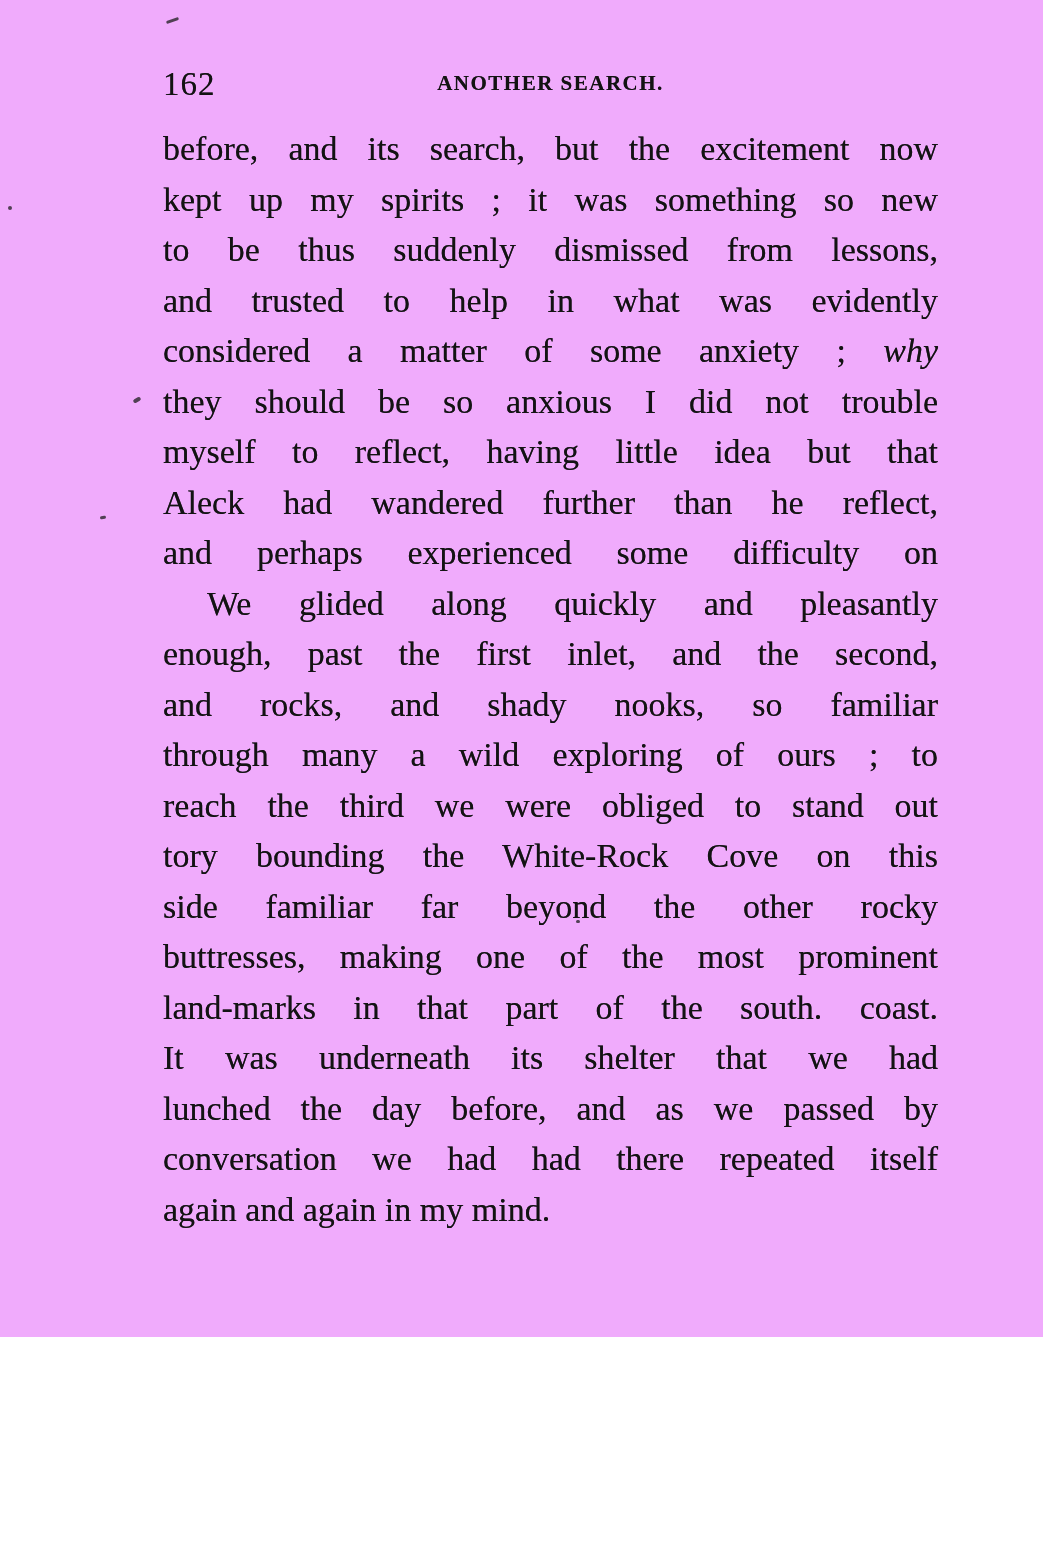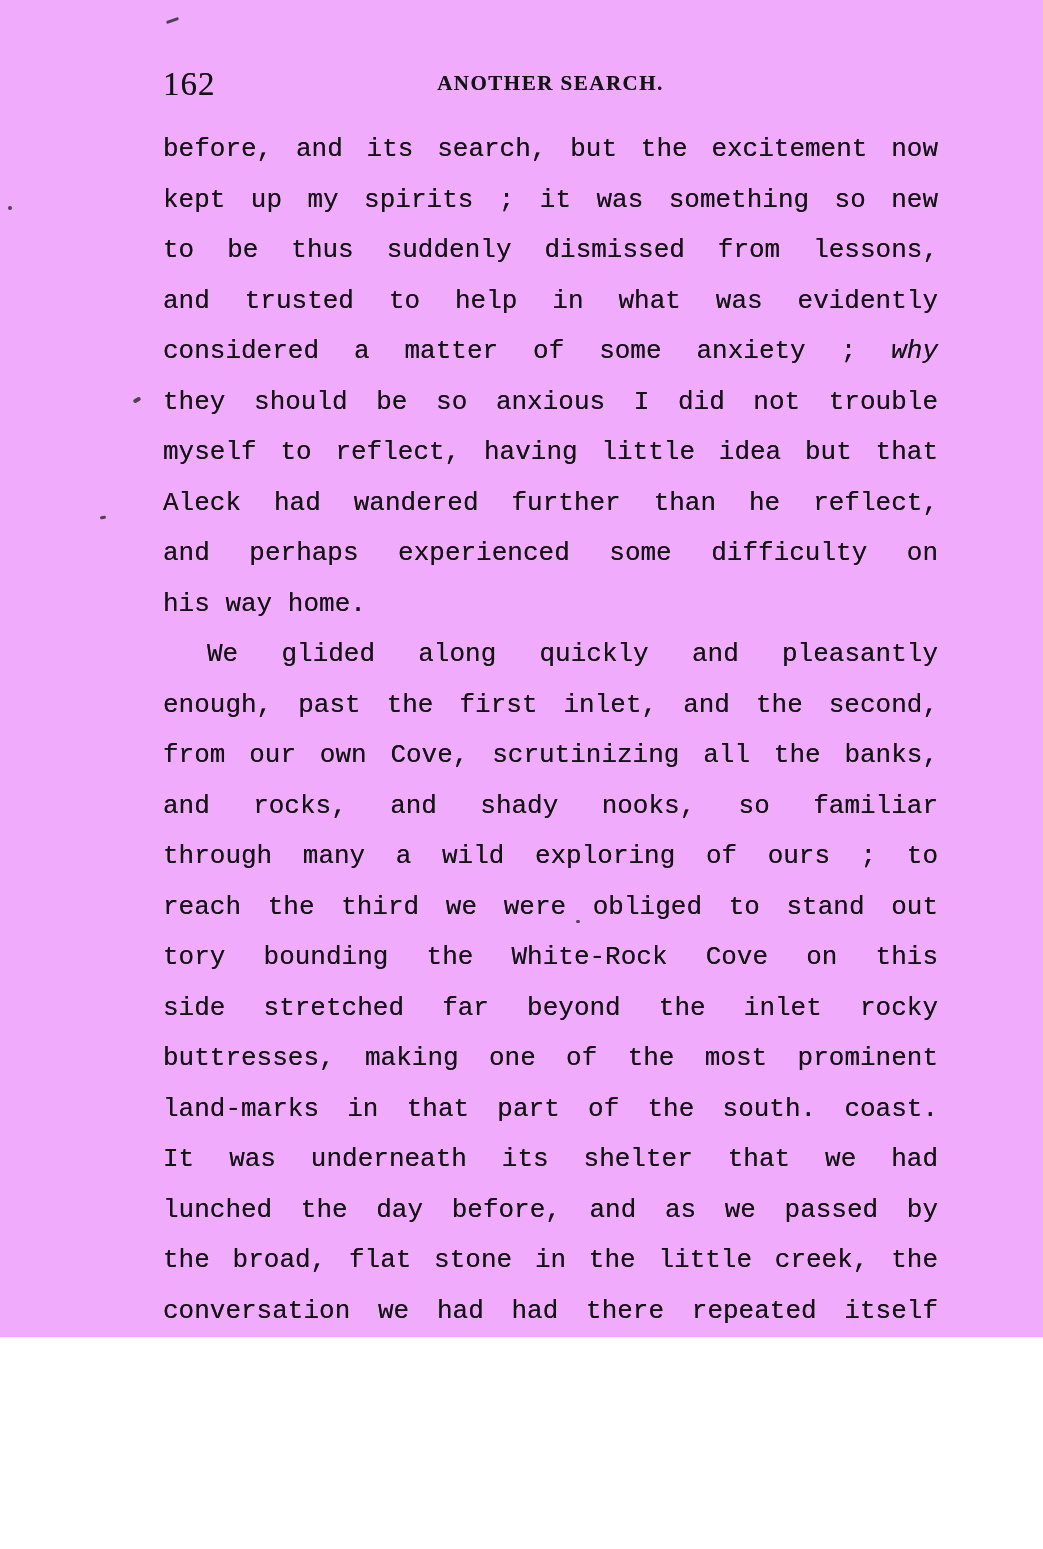--- a/index.html
+++ b/index.html
@@ -42,24 +42,23 @@
     font-weight: bold;
     letter-spacing: 1.5px;
     text-shadow: 0 0 0.5px rgba(0,0,0,0.6);
   }
   
   .text-block {
     position: absolute;
     left: 163px;
     top: 124px;
     width: 775px;
-    font-size: 26px;
+    font-size: 34px;
     line-height: 50.5px;
     text-shadow: 0 0 0.6px rgba(0,0,0,0.65);
-    font-family: Liberation Mono, monospace;
   }
   .line {
     text-align: justify;
     text-align-last: justify;
     height: 50.5px;
     white-space: normal;
   }
   .line.para-end {
     text-align-last: left;
   }
@@ -90,34 +89,31 @@
   <div class="text-block" id="text-block">
       <div class="line"><span>before, and its search, but the excitement now</span></div>
       <div class="line"><span>kept up my spirits ; it was something so new</span></div>
       <div class="line"><span>to be thus suddenly dismissed from lessons,</span></div>
       <div class="line"><span>and trusted to help in what was evidently</span></div>
       <div class="line"><span>considered a matter of some anxiety ; </span><i>why</i></div>
       <div class="line"><span>they should be so anxious I did not trouble</span></div>
       <div class="line"><span>myself to reflect, having little idea but that</span></div>
       <div class="line"><span>Aleck had wandered further than he reflect,</span></div>
       <div class="line"><span>and perhaps experienced some difficulty on</span></div>
-      <div class="line para-end"><span>his way home.</span></div>
       <div class="line indent"><span>We glided along quickly and pleasantly</span></div>
       <div class="line"><span>enough, past the first inlet, and the second,</span></div>
-      <div class="line"><span>from our own Cove, scrutinizing all the banks,</span></div>
       <div class="line"><span>and rocks, and shady nooks, so familiar</span></div>
       <div class="line"><span>through many a wild exploring of ours ; to</span></div>
       <div class="line"><span>reach the third we were obliged to stand out</span></div>
       <div class="line"><span>tory bounding the White-Rock Cove on this</span></div>
-      <div class="line"><span>side stretched far beyond the inlet rocky</span></div>
+      <div class="line"><span>side familiar far beyond the other rocky</span></div>
       <div class="line"><span>buttresses, making one of the most prominent</span></div>
       <div class="line"><span>land-marks in that part of the south. coast.</span></div>
       <div class="line"><span>It was underneath its shelter that we had</span></div>
       <div class="line"><span>lunched the day before, and as we passed by</span></div>
-      <div class="line"><span>the broad, flat stone in the little creek, the</span></div>
       <div class="line"><span>conversation we had had there repeated itself</span></div>
       <div class="line para-end"><span>again and again in my mind.</span></div>
     </div>
 
   <div id="specks">
       <div class="speck" style="left: 166px; top: 19px; width: 13px; height: 3px; transform: rotate(-20deg);"></div>
       <div class="speck" style="left: 8px; top: 206px; width: 4px; height: 4px; transform: rotate(0deg);"></div>
       <div class="speck" style="left: 133px; top: 398px; width: 8px; height: 4px; transform: rotate(-30deg);"></div>
       <div class="speck" style="left: 100px; top: 516px; width: 6px; height: 3px; transform: rotate(-10deg);"></div>
       <div class="speck" style="left: 576px; top: 920px; width: 4px; height: 3px; transform: rotate(0deg);"></div>

